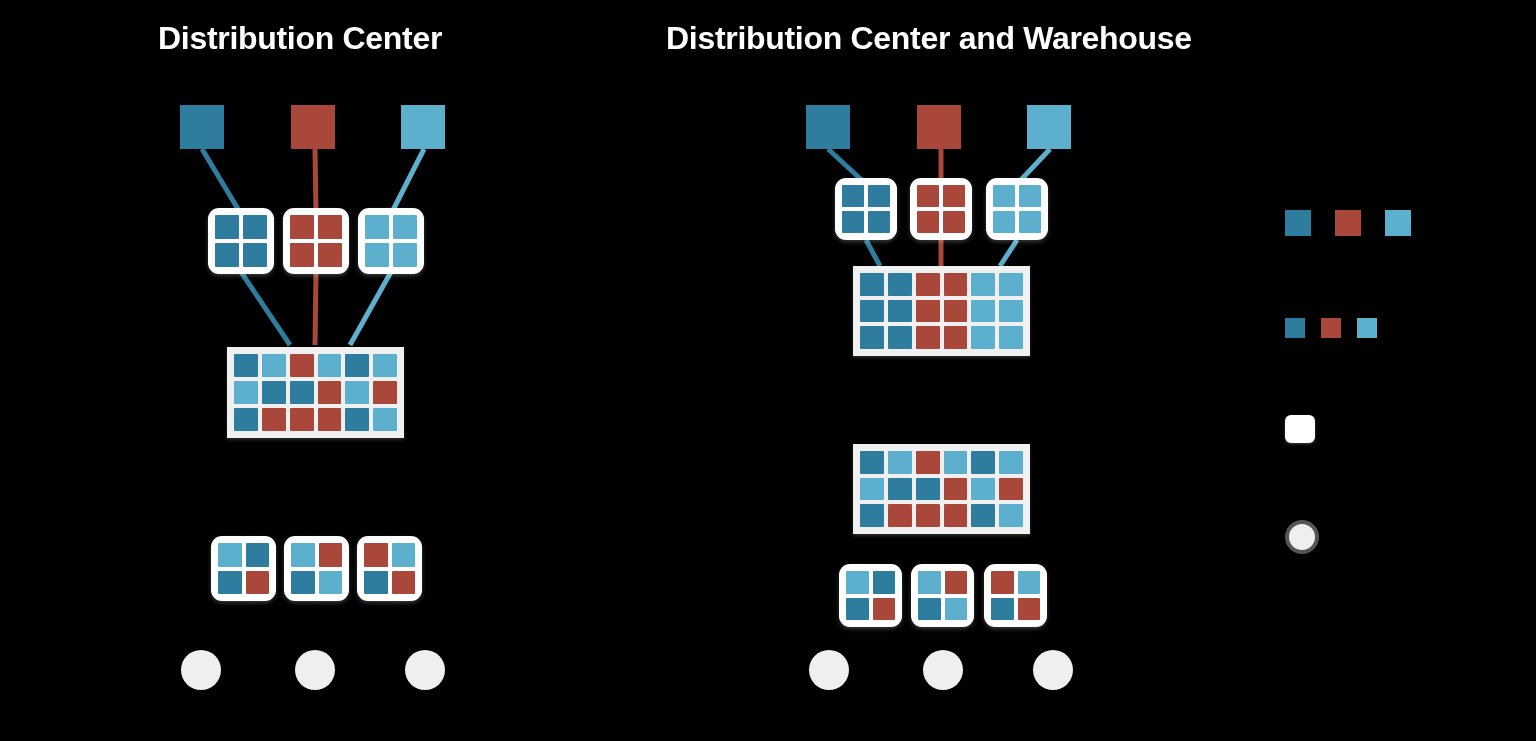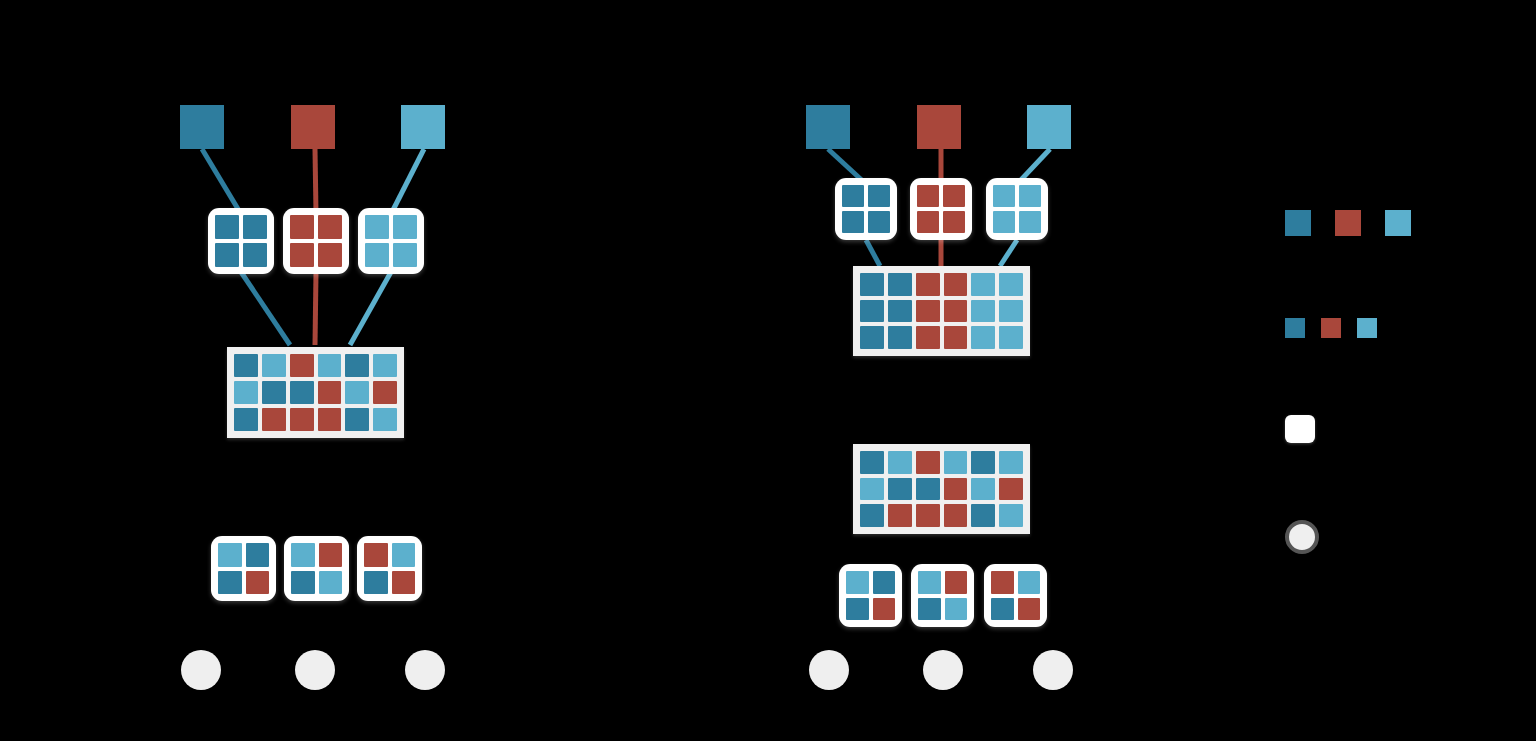--- a/index.html
+++ b/index.html
@@ -118,20 +118,22 @@
     background: #efefef;
     border: 4px solid #555555;
     box-sizing: border-box;
   }
 </style>
 </head>
 <body>
 
 <div class="stage">
 
+  <div class="panel-title" id="title-left">Distribution Center</div>
+  <div class="panel-title" id="title-right">Distribution Center and Warehouse</div>
 
   <svg class="wires" viewBox="0 0 1536 741" xmlns="http://www.w3.org/2000/svg">
     <g id="wires-left">
         <line x1="202" y1="149" x2="241" y2="214" stroke="#2E7D9E" stroke-width="5" stroke-linecap="butt"></line>
         <line x1="241" y1="272" x2="290" y2="345" stroke="#2E7D9E" stroke-width="5" stroke-linecap="butt"></line>
         <line x1="315" y1="149" x2="316" y2="214" stroke="#A9473B" stroke-width="5" stroke-linecap="butt"></line>
         <line x1="316" y1="272" x2="315" y2="345" stroke="#A9473B" stroke-width="5" stroke-linecap="butt"></line>
         <line x1="424" y1="149" x2="391" y2="214" stroke="#5CB0CD" stroke-width="5" stroke-linecap="butt"></line>
         <line x1="391" y1="272" x2="350" y2="345" stroke="#5CB0CD" stroke-width="5" stroke-linecap="butt"></line>
       </g>

